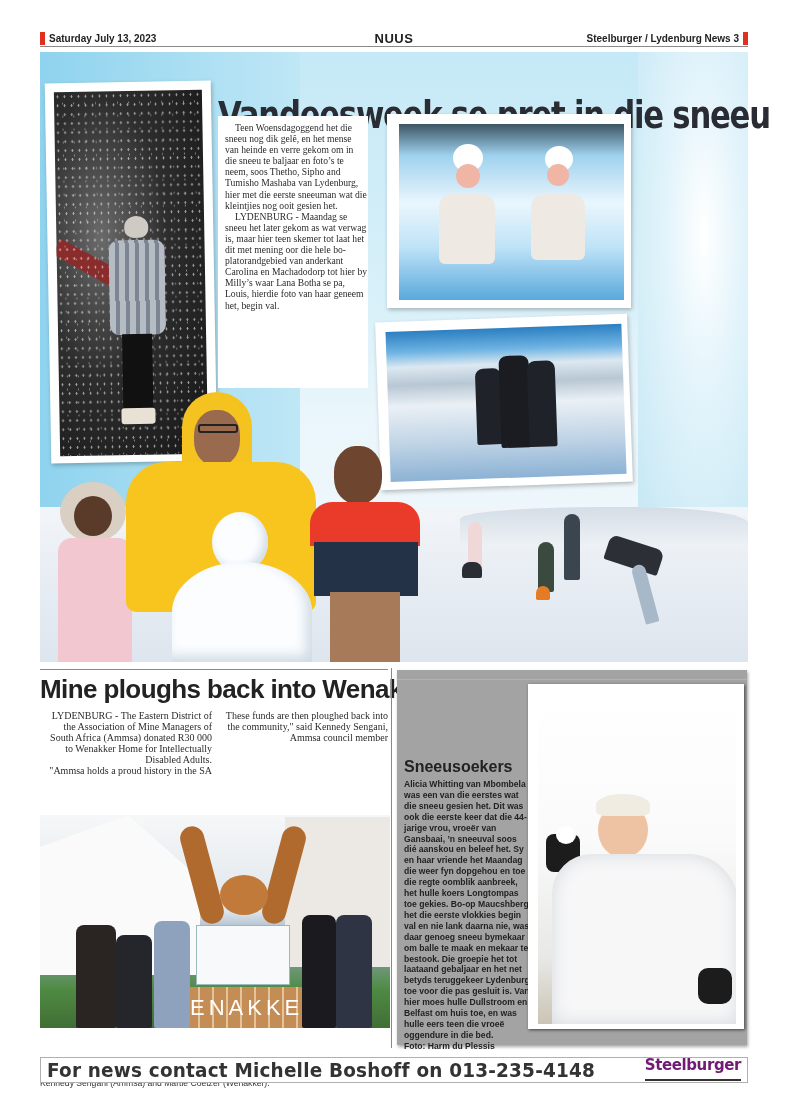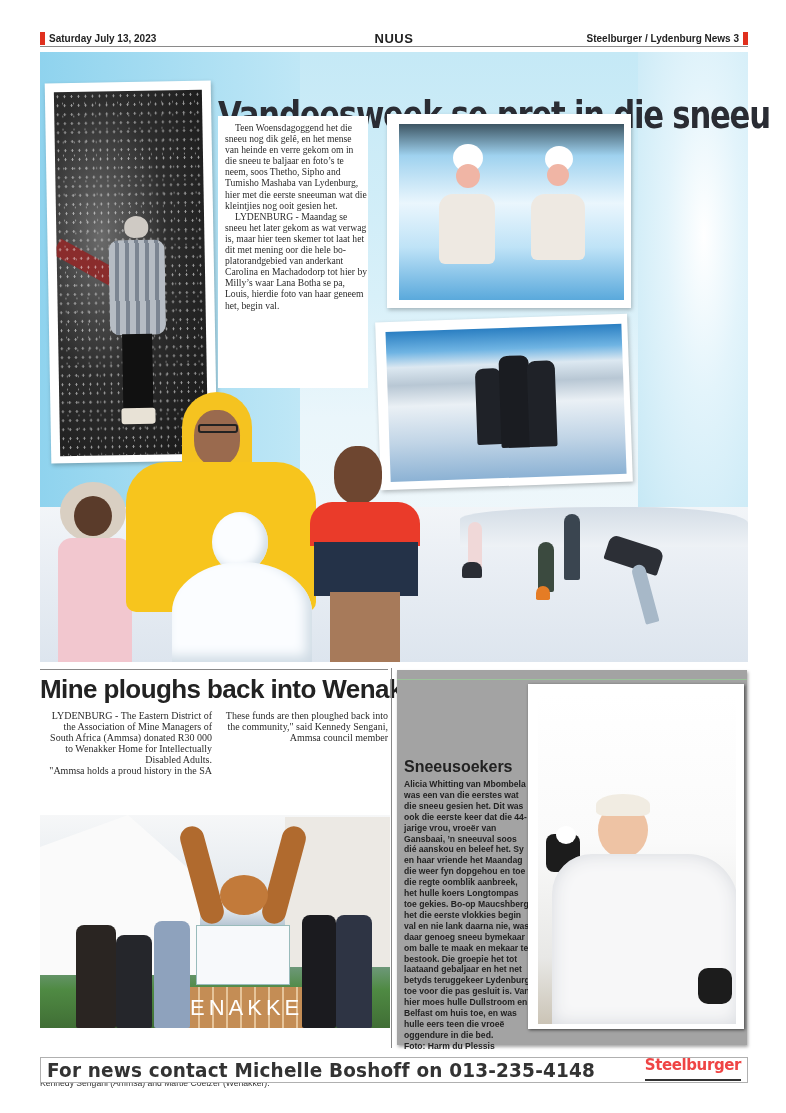--- a/index.html
+++ b/index.html
@@ -53,21 +53,21 @@
   .green{left:397px;top:670px;width:350px;height:375px;background:#a3a3a3;box-shadow:1px 2px 3px rgba(0,0,0,.35);}
   .green .topbar{position:absolute;left:0;top:0;width:350px;height:9px;border-bottom:1px solid #9cc39b;}
   .green h3{position:absolute;left:7px;top:88px;margin:0;font-family:"Liberation Sans",sans-serif;font-size:16px;font-weight:bold;color:#222;}
   .green .body{position:absolute;left:7px;top:109px;width:126px;font-family:"Liberation Sans",sans-serif;font-size:8.6px;font-weight:bold;line-height:10.9px;color:#222;}
   .green .p-woman{position:absolute;left:131px;top:14px;width:216px;height:345px;background:#fff;box-shadow:1px 1px 3px rgba(0,0,0,.6);}
   .green .p-woman .img{position:absolute;left:10px;top:10px;width:198px;height:330px;background:linear-gradient(180deg,#ffffff 0%,#fafafa 45%,#e8e8e6 80%,#cbc4b6 100%);overflow:hidden;}
   
   .foot{left:40px;top:1057px;width:706px;height:24px;border:1px solid #b0b0b0;background:#fff;}
   .foot .txt{position:absolute;left:6px;top:0;font-family:"DejaVu Sans",sans-serif;font-weight:bold;font-size:19px;line-height:24px;color:#333;letter-spacing:0.2px;transform:scaleX(0.97);transform-origin:left;white-space:nowrap;}
   .foot .logo{position:absolute;right:6px;top:1px;width:96px;height:20px;border-bottom:2px solid #333;}
-  .foot .logo span{position:absolute;right:0;top:-3px;font-family:"DejaVu Sans",sans-serif;font-weight:bold;font-size:15px;color:#ef4444;letter-spacing:-0.4px;}
+  .foot .logo span{position:absolute;right:0;top:-3px;font-family:"DejaVu Sans",sans-serif;font-weight:bold;font-size:15px;color:#701a75;letter-spacing:-0.4px;}
 </style>
 </head>
 <body>
 
 <div class="abs hdr">
   <div class="red" style="left:0"></div>
   <span class="date">Saturday July 13, 2023</span>
   <span class="sect">NUUS</span>
   <span class="pub">Steelburger / Lydenburg News 3</span>
   <div class="red" style="right:0"></div>

